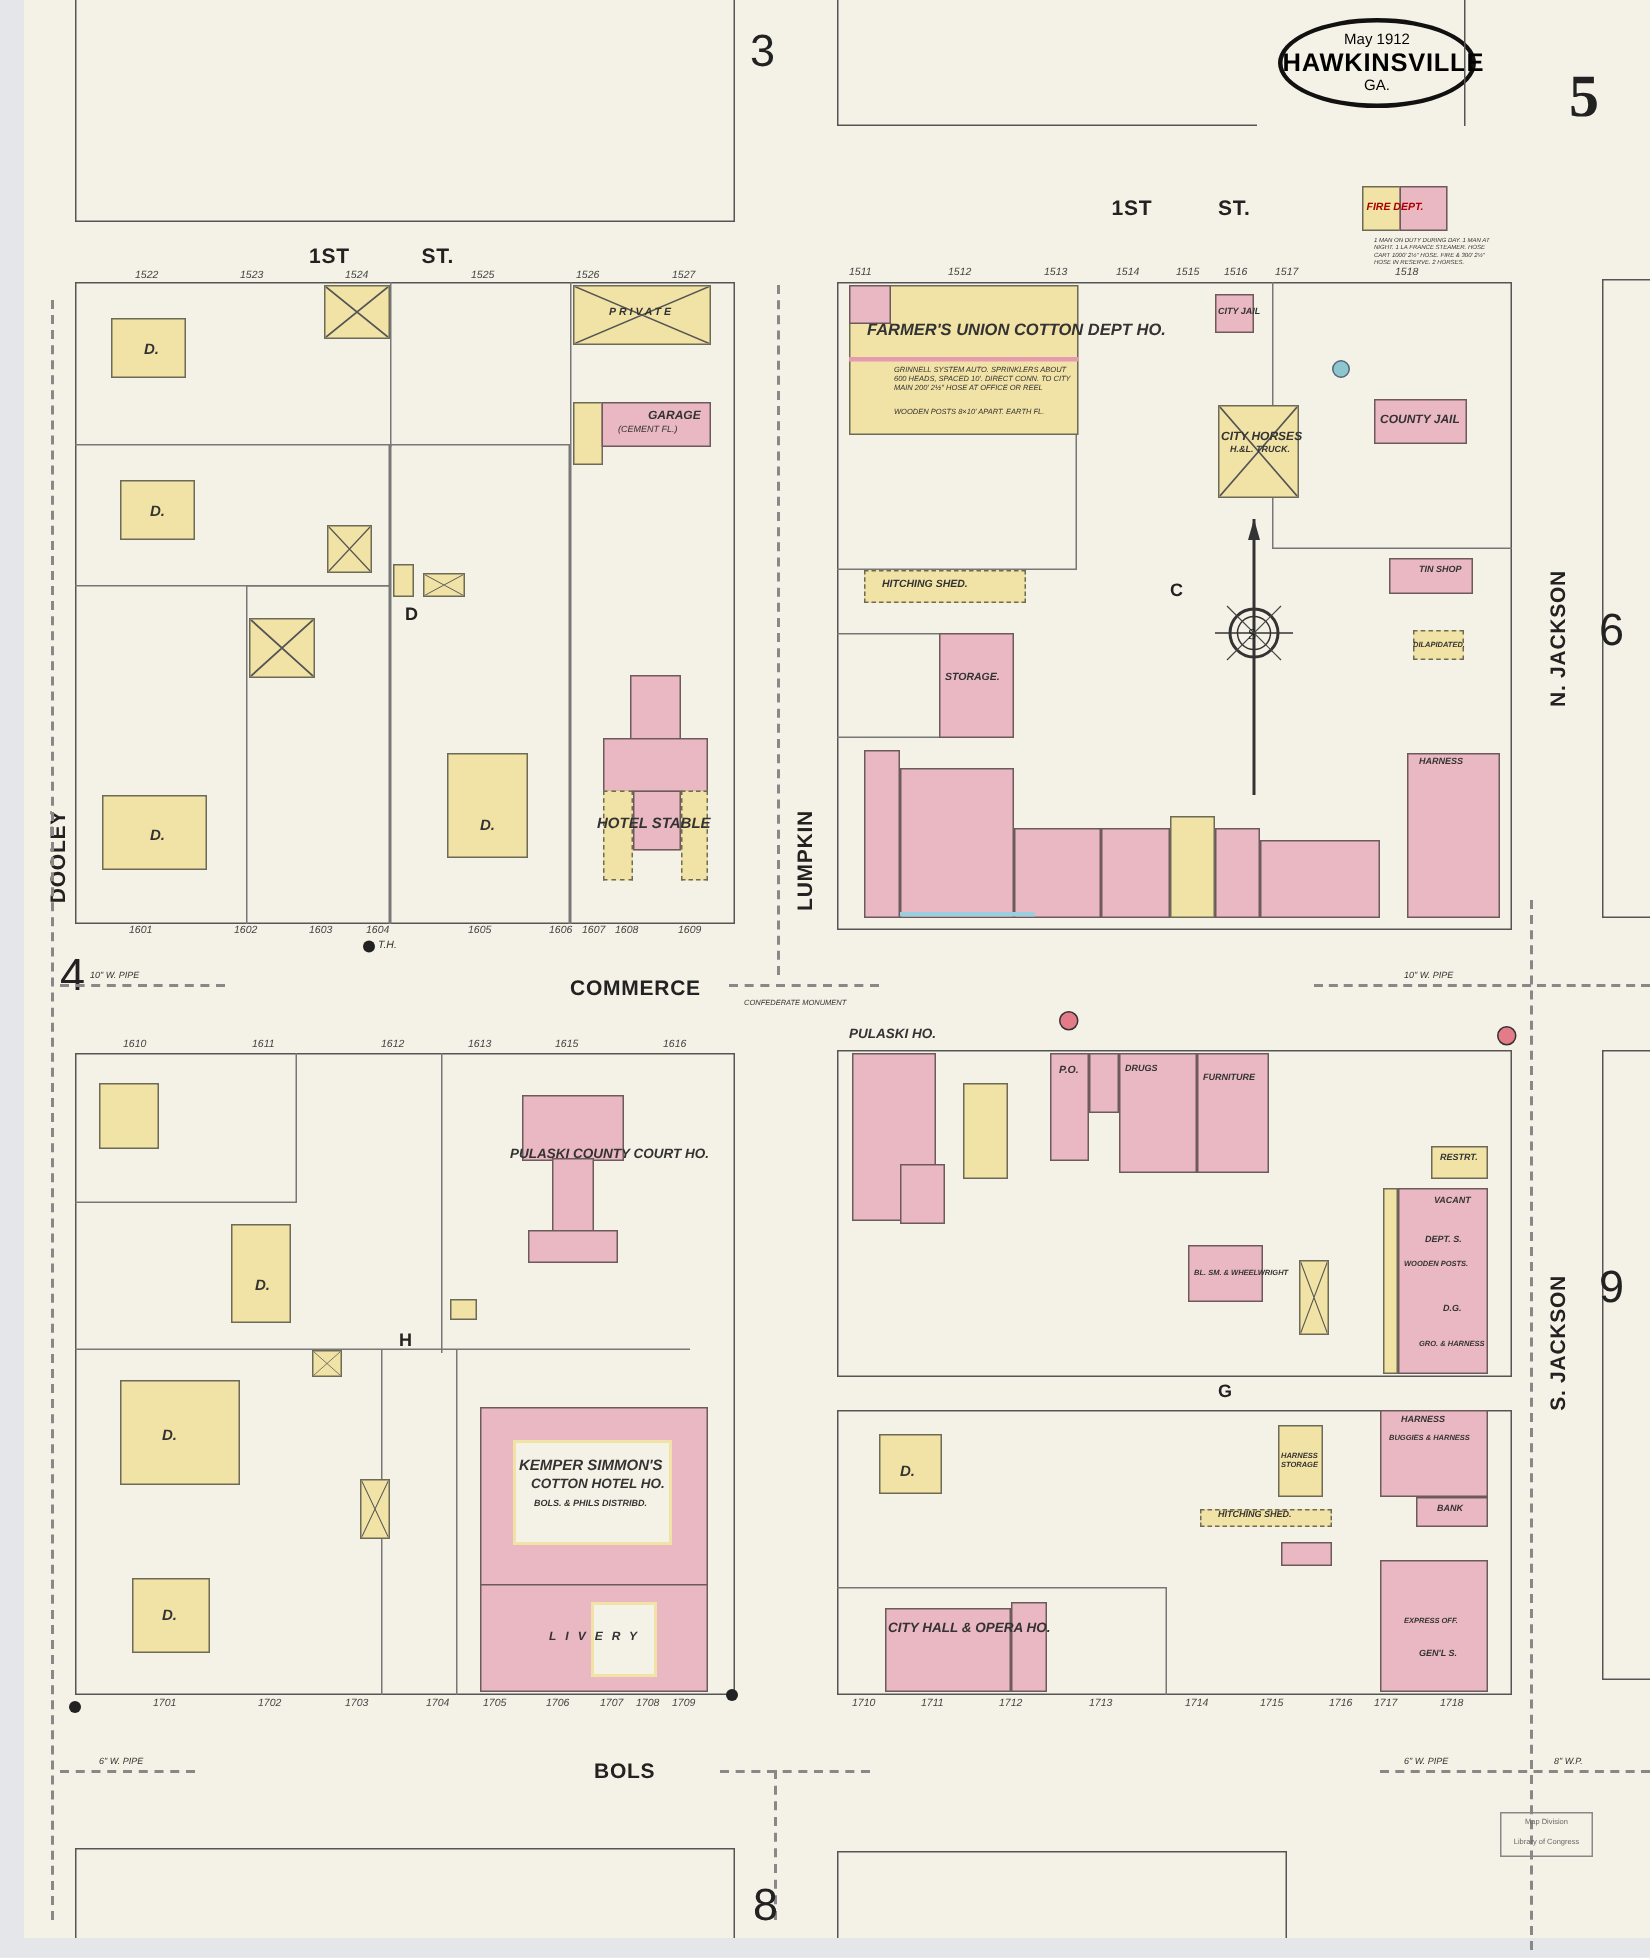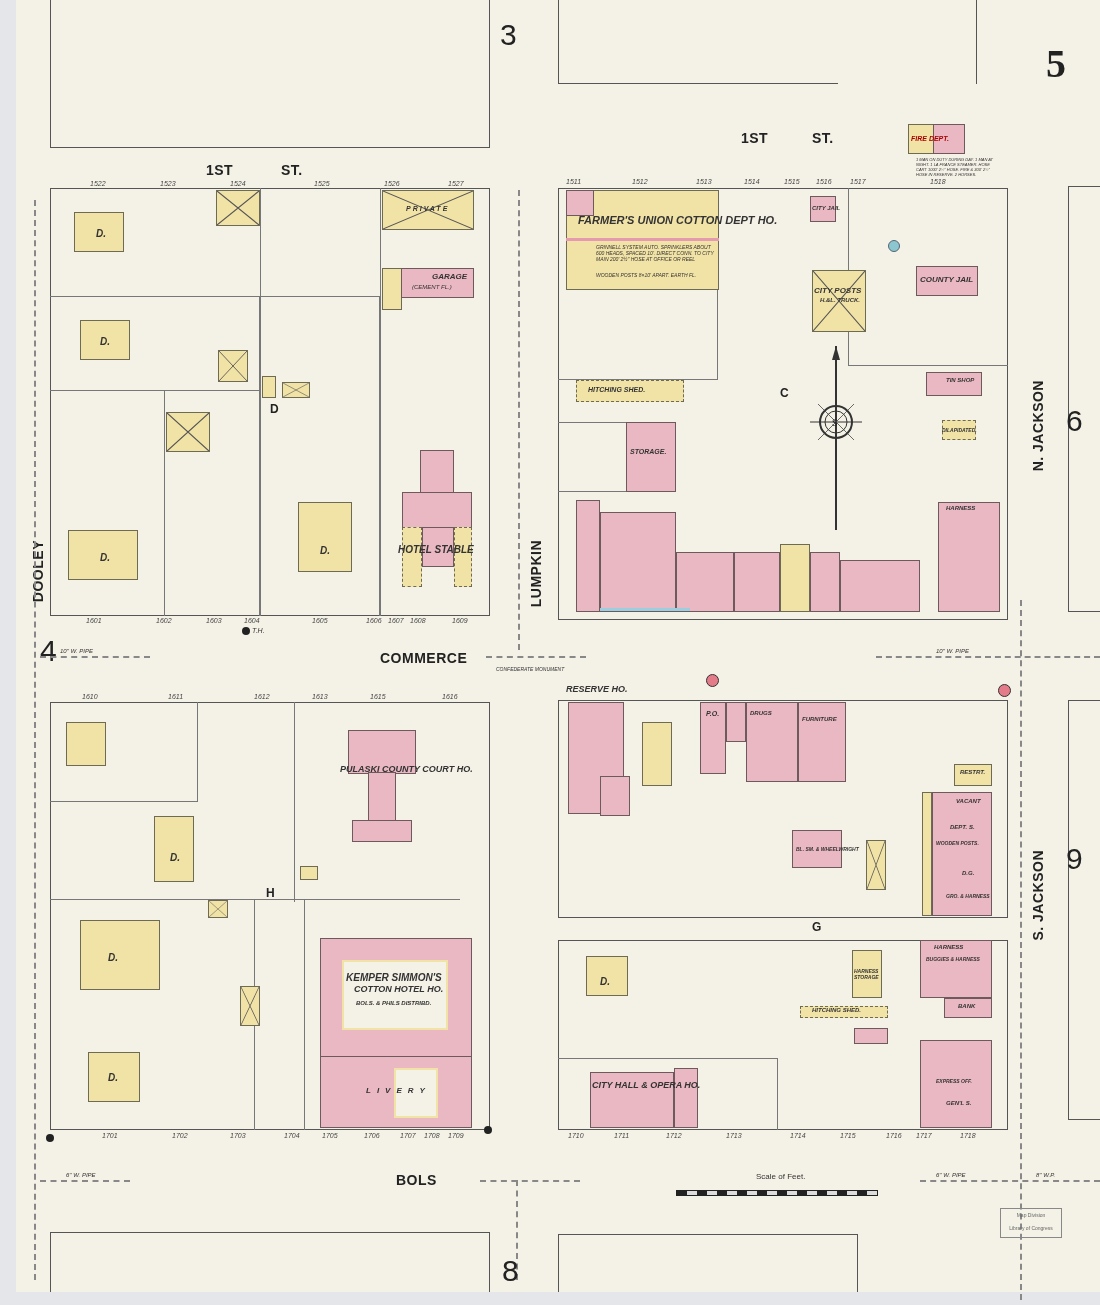--- a/index.html
+++ b/index.html
@@ -31,20 +31,25 @@
 </style>
 </head>
 <body>
 
 <div class="sheet">
 
   <div class="blk" style="left:34px;top:0;width:440px;height:148px;border-top:none;"></div>
   <div class="blk" style="left:542px;top:0;width:280px;height:84px;border-top:none;border-right:none;"></div>
   <div class="big" style="left:484px;top:18px;">3</div>
 
+  <div class="cartouche">
+    <div class="d">May 1912</div>
+    <div class="t">HAWKINSVILLE</div>
+    <div class="s">GA.</div>
+  </div>
   <div class="abs" style="left:960px;top:0;width:1px;height:84px;background:#555;"></div>
   <div class="big" style="left:1030px;top:40px;font-size:40px;font-weight:bold;font-family:'Liberation Serif',serif;">5</div>
 
   <div class="street" style="left:190px;top:162px;">1ST</div>
   <div class="street" style="left:265px;top:162px;">ST.</div>
   <div class="street" style="left:725px;top:130px;">1ST</div>
   <div class="street" style="left:796px;top:130px;">ST.</div>
 
   <div class="fr" style="left:892px;top:124px;width:26px;height:30px;"></div>
   <div class="br" style="left:917px;top:124px;width:32px;height:30px;"></div>
@@ -126,21 +131,21 @@
   <div class="lbl" style="left:580px;top:244px;width:120px;white-space:normal;font-size:5px;font-weight:normal;">GRINNELL SYSTEM AUTO. SPRINKLERS ABOUT 600 HEADS, SPACED 10'. DIRECT CONN. TO CITY MAIN 200' 2½" HOSE AT OFFICE OR REEL</div>
   <div class="lbl" style="left:580px;top:272px;width:110px;white-space:normal;font-size:5px;font-weight:normal;">WOODEN POSTS 8×10' APART. EARTH FL.</div>
 
   <div class="br" style="left:794px;top:196px;width:26px;height:26px;"></div>
   <div class="lbl" style="left:796px;top:205px;font-size:6px;">CITY JAIL</div>
   <div class="xbox fr" style="left:796px;top:270px;width:54px;height:62px;">
       <svg viewBox="0 0 10 10" preserveAspectRatio="none">
         <path d="M0 0L10 10M10 0L0 10" stroke="#555" stroke-width="0.2"></path>
       </svg>
     </div>
-  <div class="lbl" style="left:798px;top:286px;font-size:8px;">CITY POSTS</div>
+  <div class="lbl" style="left:798px;top:286px;font-size:8px;">CITY HORSES</div>
   <div class="lbl" style="left:804px;top:297px;font-size:6px;">H.&amp;L. TRUCK.</div>
   <div class="br" style="left:900px;top:266px;width:62px;height:30px;"></div>
   <div class="lbl" style="left:904px;top:275px;font-size:8px;">COUNTY JAIL</div>
   <div class="hyd" style="left:872px;top:240px;"></div>
 
   <div class="fr dash" style="left:560px;top:380px;width:108px;height:22px;"></div>
   <div class="lbl" style="left:572px;top:386px;font-size:7px;">HITCHING SHED.</div>
   <div class="br" style="left:610px;top:422px;width:50px;height:70px;"></div>
   <div class="lbl" style="left:614px;top:448px;font-size:7px;">STORAGE.</div>
   <div class="br" style="left:910px;top:372px;width:56px;height:24px;"></div>
@@ -255,21 +260,21 @@
   <div class="num" style="left:152px;top:693px;">1611</div>
   <div class="num" style="left:238px;top:693px;">1612</div>
   <div class="num" style="left:296px;top:693px;">1613</div>
   <div class="num" style="left:354px;top:693px;">1615</div>
   <div class="num" style="left:426px;top:693px;">1616</div>
 
   <div class="blk" style="left:542px;top:700px;width:450px;height:218px;"></div>
   <div class="blk" style="left:542px;top:940px;width:450px;height:190px;"></div>
   <div class="lot" style="left:542px;top:1058px;width:220px;height:72px;border-left:none;border-bottom:none;"></div>
 
-  <div class="lbl" style="left:550px;top:684px;font-size:9px;">RESERVE HO.</div>
+  <div class="lbl" style="left:550px;top:684px;font-size:9px;">PULASKI HO.</div>
   <div class="fa" style="left:690px;top:674px;"></div>
   <div class="fa" style="left:982px;top:684px;"></div>
   <div class="br" style="left:552px;top:702px;width:56px;height:112px;"></div>
   <div class="br" style="left:584px;top:776px;width:30px;height:40px;"></div>
   <div class="fr" style="left:626px;top:722px;width:30px;height:64px;"></div>
   <div class="br" style="left:684px;top:702px;width:26px;height:72px;"></div>
   <div class="lbl" style="left:690px;top:710px;font-size:7px;">P.O.</div>
   <div class="br" style="left:710px;top:702px;width:20px;height:40px;"></div>
   <div class="br" style="left:730px;top:702px;width:52px;height:80px;"></div>
   <div class="lbl" style="left:734px;top:710px;font-size:6px;">DRUGS</div>
@@ -347,24 +352,20 @@
   <div class="th" style="left:468px;top:1126px;"></div>
   <div class="pipe" style="left:24px;top:1180px;width:90px;"></div>
   <div class="lbl" style="left:50px;top:1172px;font-size:6px;font-weight:normal;">6" W. PIPE</div>
   <div class="street" style="left:380px;top:1172px;">BOLS</div>
   <div class="pipe" style="left:464px;top:1180px;width:100px;"></div>
   <div class="pipev" style="left:500px;top:1180px;height:100px;"></div>
   <div class="pipe" style="left:904px;top:1180px;width:180px;"></div>
   <div class="lbl" style="left:920px;top:1172px;font-size:6px;font-weight:normal;">6" W. PIPE</div>
   <div class="lbl" style="left:1020px;top:1172px;font-size:6px;font-weight:normal;">8" W.P.</div>
 
-  <div class="abs" style="left:660px;top:1172px;width:220px;height:30px;">
-    <div style="position:absolute;left:80px;top:0;font-size:8px;color:#333;">Scale of Feet.</div>
-    <div style="position:absolute;left:0;top:18px;width:200px;height:4px;border:1px solid #222;background:repeating-linear-gradient(90deg,#222 0 10px,#ddd 10px 20px);"></div>
-  </div>
 
   <div class="abs" style="left:984px;top:1208px;width:60px;height:28px;border:1px solid #888;font-size:5px;color:#666;text-align:center;line-height:13px;">
     <div>Map Division</div>
     <div>Library of Congress</div>
   </div>
 
   <div class="blk" style="left:34px;top:1232px;width:440px;height:60px;border-bottom:none;"></div>
   <div class="blk" style="left:542px;top:1234px;width:300px;height:58px;border-bottom:none;"></div>
   <div class="big" style="left:486px;top:1254px;">8</div>
 </div>

